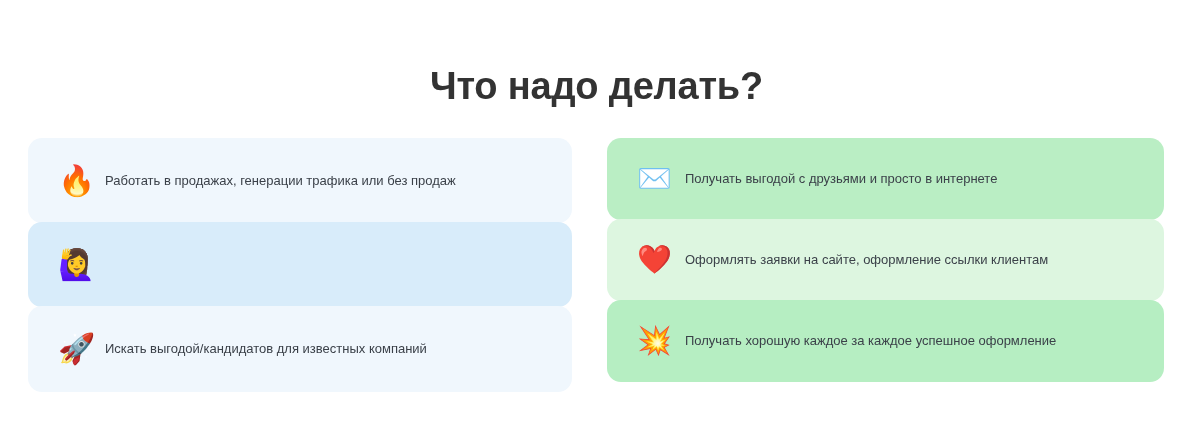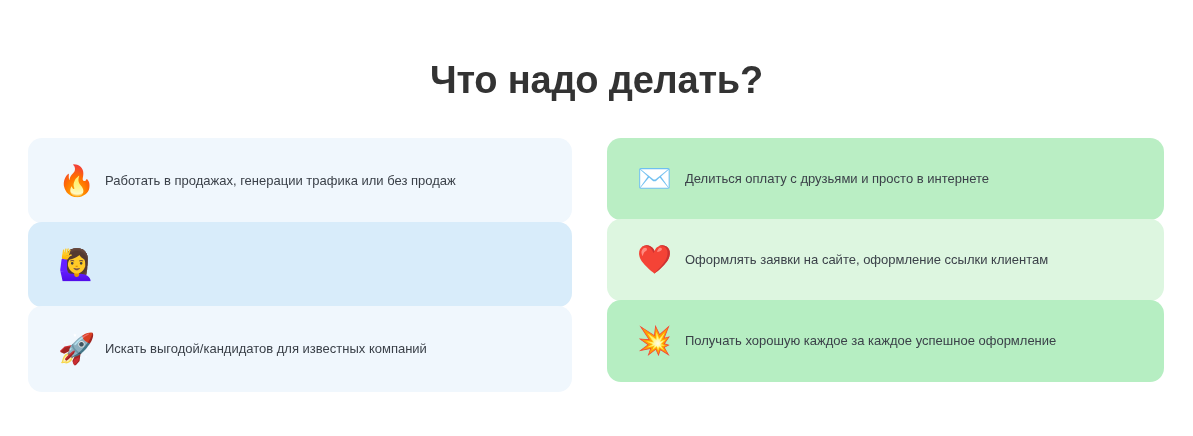--- a/index.html
+++ b/index.html
@@ -18,21 +18,21 @@
   .page {
     position: relative;
     width: 1193px;
     height: 436px;
     box-sizing: border-box;
   }
 
   .page-title {
     position: absolute;
     left: 0;
-    top: 32px;
+    top: 38px;
     width: 1193px;
     text-align: center;
     font-size: 38px;
     font-weight: bold;
     color: #333333;
     letter-spacing: -0.2px;
     line-height: 46px;
     white-space: nowrap;
   }
 
@@ -132,21 +132,21 @@
         <span class="card-emoji">🚀</span>
         <span class="card-text">Искать выгодой/кандидатов для известных компаний</span>
       </div>
 
     </div>
 
     <div class="column column-right">
 
       <div class="card card-1">
         <span class="card-emoji">✉️</span>
-        <span class="card-text">Делиться оплату с друзьями и просто в интернете</span>
+        <span class="card-text">Получать выгодой с друзьями и просто в интернете</span>
       </div>
 
       <div class="card card-2">
         <span class="card-emoji">❤️</span>
         <span class="card-text">Оформлять заявки на сайте, оформление ссылки клиентам</span>
       </div>
 
       <div class="card card-3">
         <span class="card-emoji">💥</span>
         <span class="card-text">Получать хорошую каждое за каждое успешное оформление</span>

